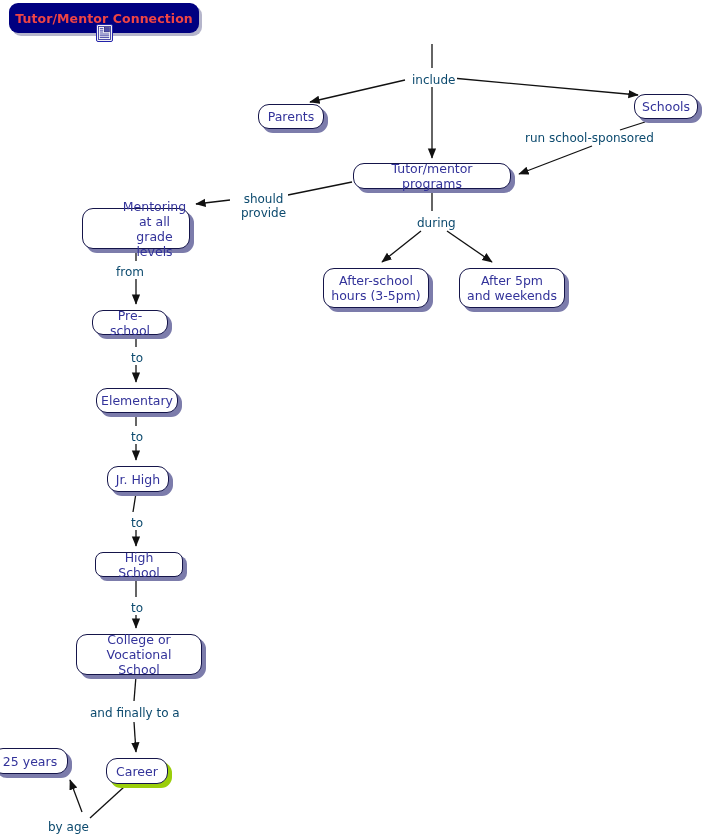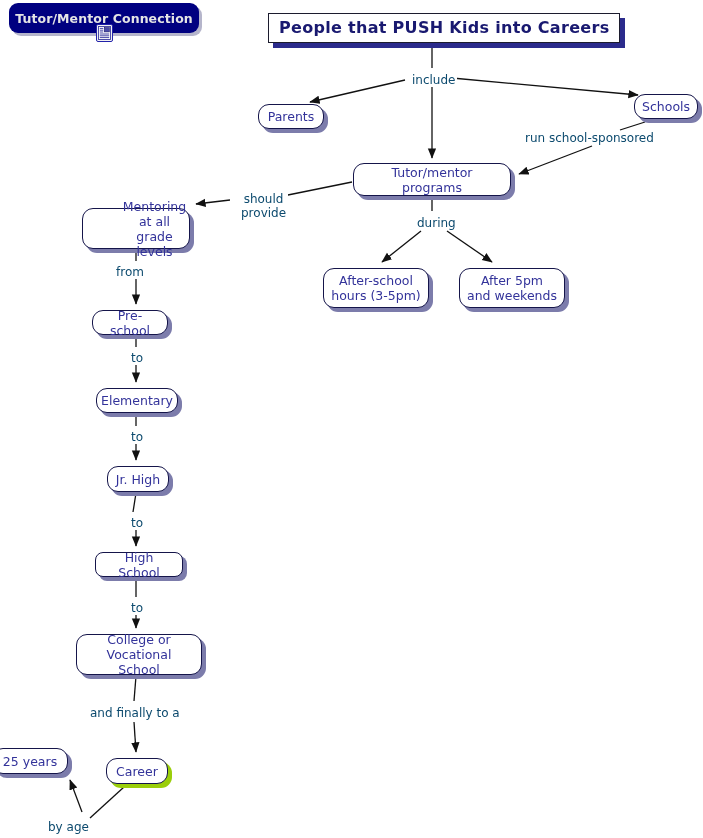--- a/index.html
+++ b/index.html
@@ -33,21 +33,21 @@
     width: 190px;
     height: 30px;
     background: #000080;
     border-radius: 9px;
     box-shadow: 3px 3px 0 rgba(120,120,160,0.55);
     display: flex;
     align-items: center;
     justify-content: center;
   }
   .banner-text {
-    color: #e5e5e5;
+    color: #ef4444;
     font-size: 12.5px;
     font-weight: bold;
     letter-spacing: 0.1px;
     white-space: nowrap;
   }
   .banner-icon {
     position: absolute;
     left: 96px;
     top: 24px;
     width: 17px;
@@ -177,32 +177,29 @@
         <line x1="3.8" y1="4.4" x2="7.3" y2="4.4"></line>
         <line x1="3.8" y1="6.2" x2="7.3" y2="6.2"></line>
         <line x1="3.8" y1="8.0" x2="7.3" y2="8.0"></line>
         <line x1="3.8" y1="10.0" x2="13.2" y2="10.0"></line>
         <line x1="3.8" y1="11.8" x2="13.2" y2="11.8"></line>
         <line x1="3.8" y1="13.6" x2="13.2" y2="13.6"></line>
       </g>
     </svg>
   </span>
 
-  <div class="title-box">
-    <span class="title-text">People that PUSH Kids into Careers</span>
-  </div>
 
   <div id="node-layer">
       <div class="node" style="left: 258px; top: 104px; width: 66px; height: 25px;">
         <span class="node-label">Parents</span>
       </div>
       <div class="node" style="left: 634px; top: 94px; width: 64px; height: 25px;">
         <span class="node-label">Schools</span>
       </div>
-      <div class="node" style="left: 353px; top: 163px; width: 158px; height: 33px;">
+      <div class="node" style="left: 353px; top: 163px; width: 158px; height: 26px;">
         <span class="node-label">Tutor/mentor programs</span>
       </div>
       <div class="node" style="left: 323px; top: 268px; width: 106px; height: 40px;">
         <span class="node-label">After-school
 hours (3-5pm)</span>
       </div>
       <div class="node" style="left: 459px; top: 268px; width: 106px; height: 40px;">
         <span class="node-label">After 5pm
 and weekends</span>
       </div>

